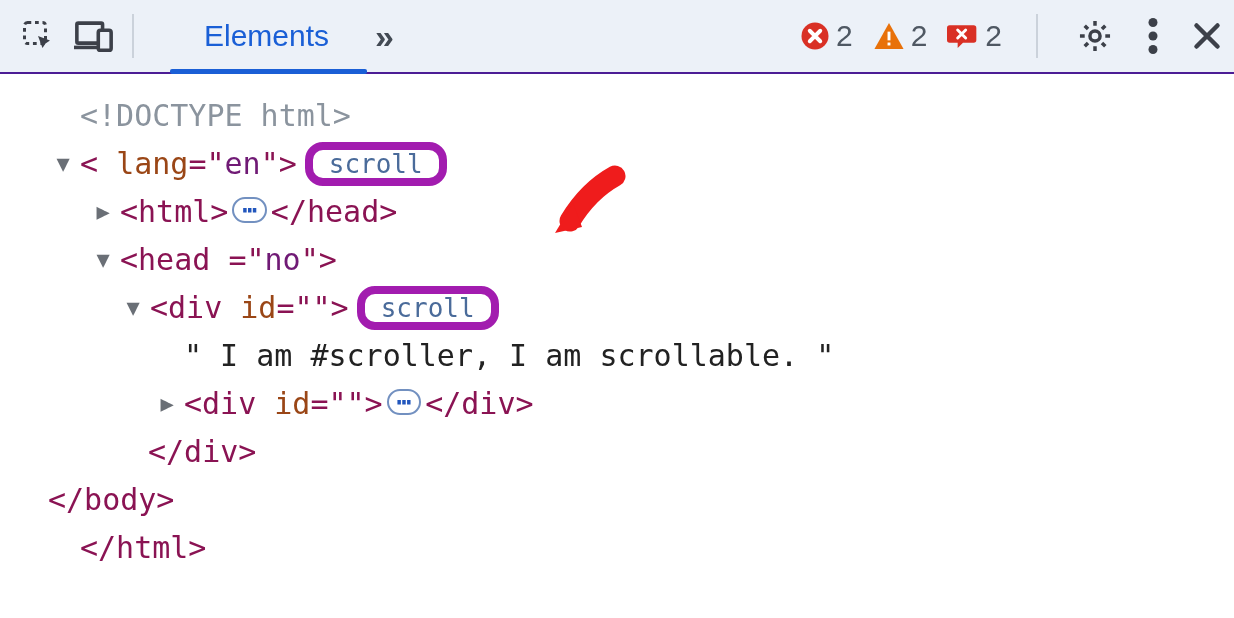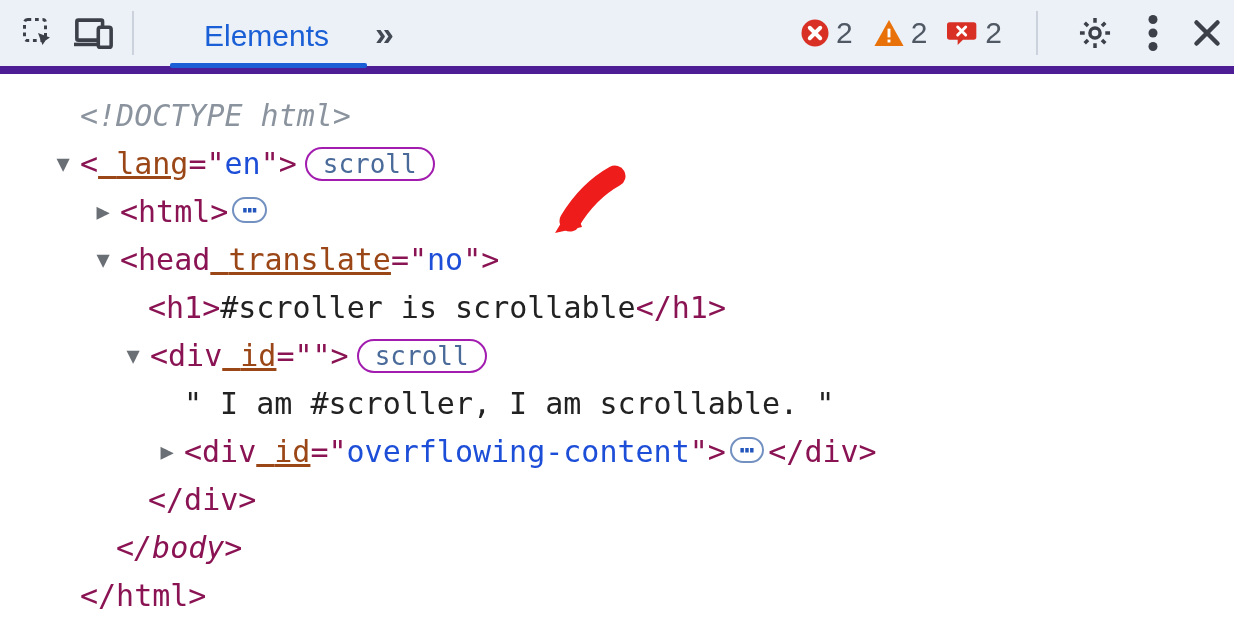--- a/index.html
+++ b/index.html
@@ -7,21 +7,21 @@
     margin: 0;
     font-family: "Helvetica Neue", Arial, sans-serif;
     background: #fff;
     width: 1234px;
     height: 618px;
     overflow: hidden;
   }
   .toolbar {
     height: 74px;
     background: #ecf1f8;
-    border-bottom: 8px solid #4c1d95;
+    border-bottom: 2px solid #4c1d95;
     display: flex;
     align-items: center;
     padding: 0 12px 0 20px;
     gap: 18px;
     position: relative;
   }
   .divider {
     width: 2px;
     height: 44px;
     background: #cbd2db;
@@ -85,43 +85,43 @@
     line-height: 48px;
     color: #222;
     position: relative;
   }
   .row {
     white-space: pre;
     display: flex;
     align-items: center;
   }
   .indent1 { padding-left: 80px; }
-  .indent2 { padding-left: 116px; font-style: italic; }
+  .indent2 { padding-left: 48px; }
   .indent3 { padding-left: 148px; }
   .indent4 { padding-left: 184px; }
   .tri {
     display: inline-block;
     color: #6a6f76;
     margin-right: 6px;
     font-size: 22px;
     width: 22px;
     text-align: center;
   }
-  .gray { color: #8b949e; font-style: italic; }
+  .gray { color: #8b949e; }
   .tag { color: #8a1353; }
-  .attr-name { color: #9a4616; text-decoration: underline; }
-  .attr-val { color: #1d4ed8; }
+  .attr-name { color: #9a4616; }
+  .attr-val { color: #701a75; }
   .text-string { color: #222; }
   .badge-pill {
     display: inline-flex;
     align-items: center;
     height: 34px;
     padding: 14px 16px;
     margin-left: 8px;
-    border: 2px solid #a21caf;
+    border: 8px solid #a21caf;
     border-radius: 18px;
     color: #4a6b9a;
     font-size: 26px;
     line-height: 1;
     cursor: default;
   }
   .ellipsis-pill {
     display: inline-flex;
     align-items: center;
     justify-content: center;
@@ -227,44 +227,42 @@
   <div class="row" style="padding-left:52px">
     <span class="tri">▼</span>
     <span class="tag">&lt;</span><span class="attr-name"> </span><span class="attr-name">lang</span><span class="tag">="</span><span class="attr-val">en</span><span class="tag">"&gt;</span>
     <span class="badge-pill">scroll</span>
   </div>
 
   <div class="row" style="padding-left:92px">
     <span class="tri">▶</span>
     <span class="tag">&lt;</span><span class="tag">html</span><span class="tag">&gt;</span>
     <span class="ellipsis-pill">⋯</span>
+    <span class="tag">&lt;/head&gt;</span>
   </div>
 
   <div class="row" style="padding-left:92px">
     <span class="tri">▼</span>
-    <span class="tag">&lt;</span><span class="tag">head</span><span class="attr-name"> </span><span class="attr-name">translate</span><span class="tag">="</span><span class="attr-val">no</span><span class="tag">"&gt;</span>
-  </div>
-
-  <div class="row indent3">
-    <span class="tag">&lt;h1&gt;</span><span class="text-string">#scroller is scrollable</span><span class="tag">&lt;/h1&gt;</span>
-  </div>
+    <span class="tag">&lt;</span><span class="tag">head</span><span class="attr-name"> </span><span class="tag">="</span><span class="attr-val">no</span><span class="tag">"&gt;</span>
+  </div>
+
 
   <div class="row" style="padding-left:122px">
     <span class="tri">▼</span>
     <span class="tag">&lt;</span><span class="tag">div</span><span class="attr-name"> </span><span class="attr-name">id</span><span class="tag">="</span><span class="tag">"&gt;</span>
     <span class="badge-pill">scroll</span>
   </div>
 
   <div class="row indent4">
     <span class="text-string">" I am #scroller, I am scrollable. "</span>
   </div>
 
   <div class="row" style="padding-left:156px">
     <span class="tri">▶</span>
-    <span class="tag">&lt;</span><span class="tag">div</span><span class="attr-name"> </span><span class="attr-name">id</span><span class="tag">="</span><span class="attr-val">overflowing-content</span><span class="tag">"&gt;</span>
+    <span class="tag">&lt;</span><span class="tag">div</span><span class="attr-name"> </span><span class="attr-name">id</span><span class="tag">="</span><span class="tag">"&gt;</span>
     <span class="ellipsis-pill">⋯</span>
     <span class="tag">&lt;/div&gt;</span>
   </div>
 
   <div class="row indent3">
     <span class="tag">&lt;/div&gt;</span>
   </div>
 
   <div class="row indent2">
     <span class="tag">&lt;/body&gt;</span>

